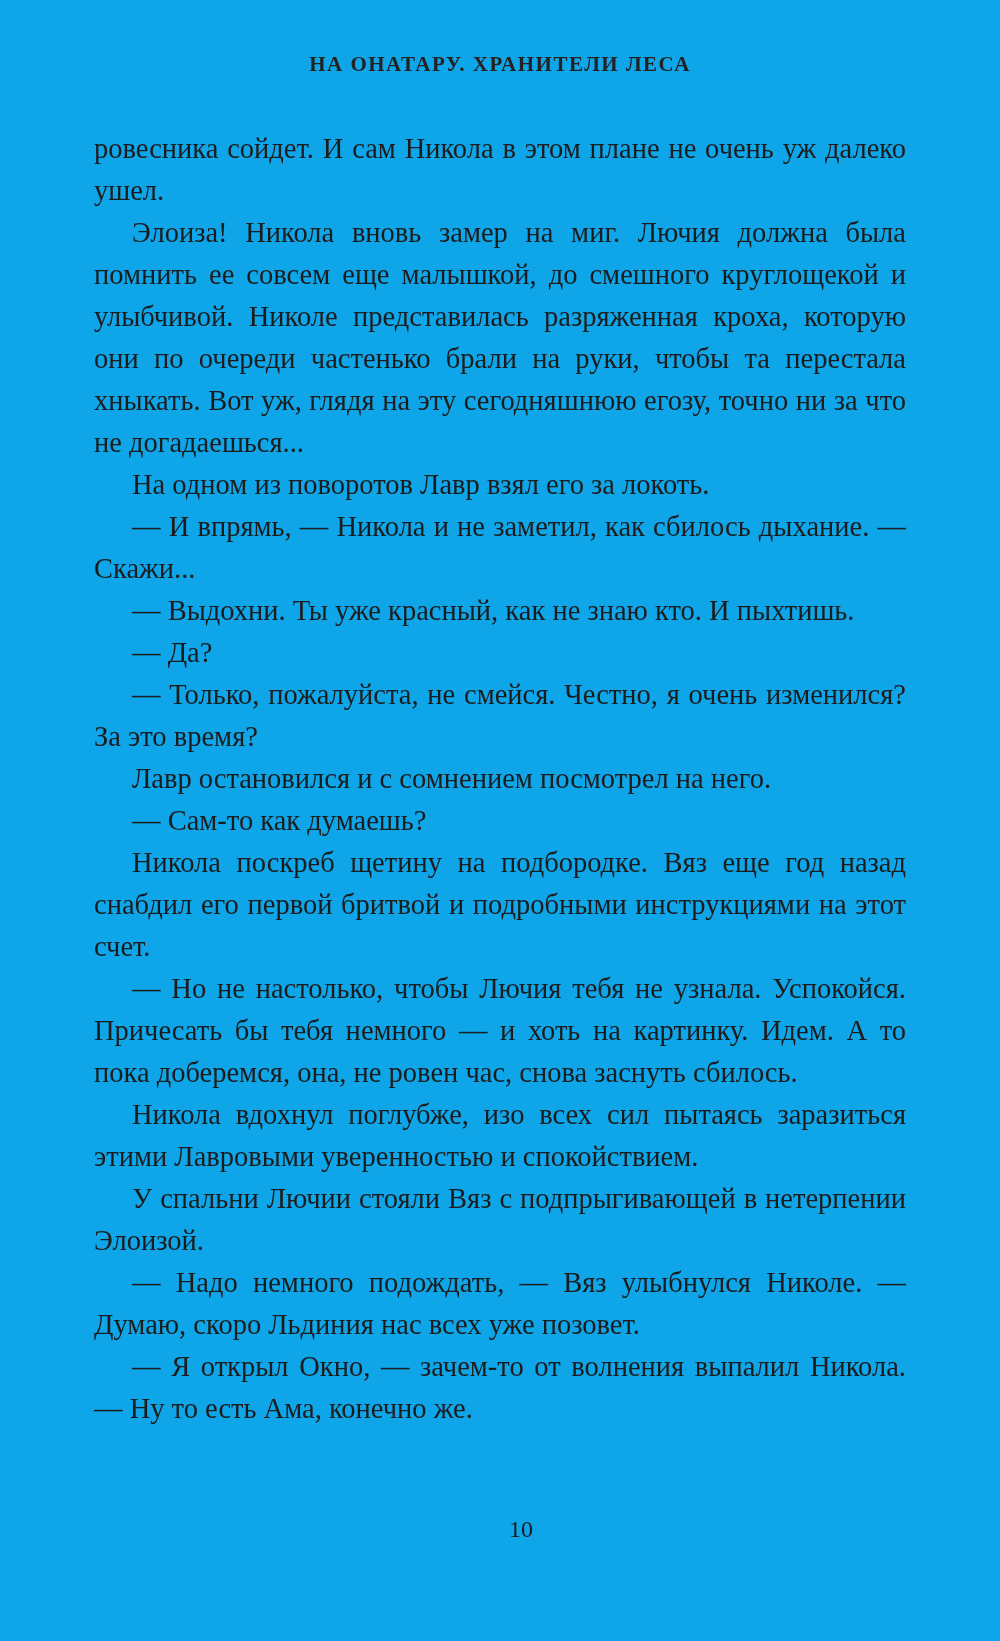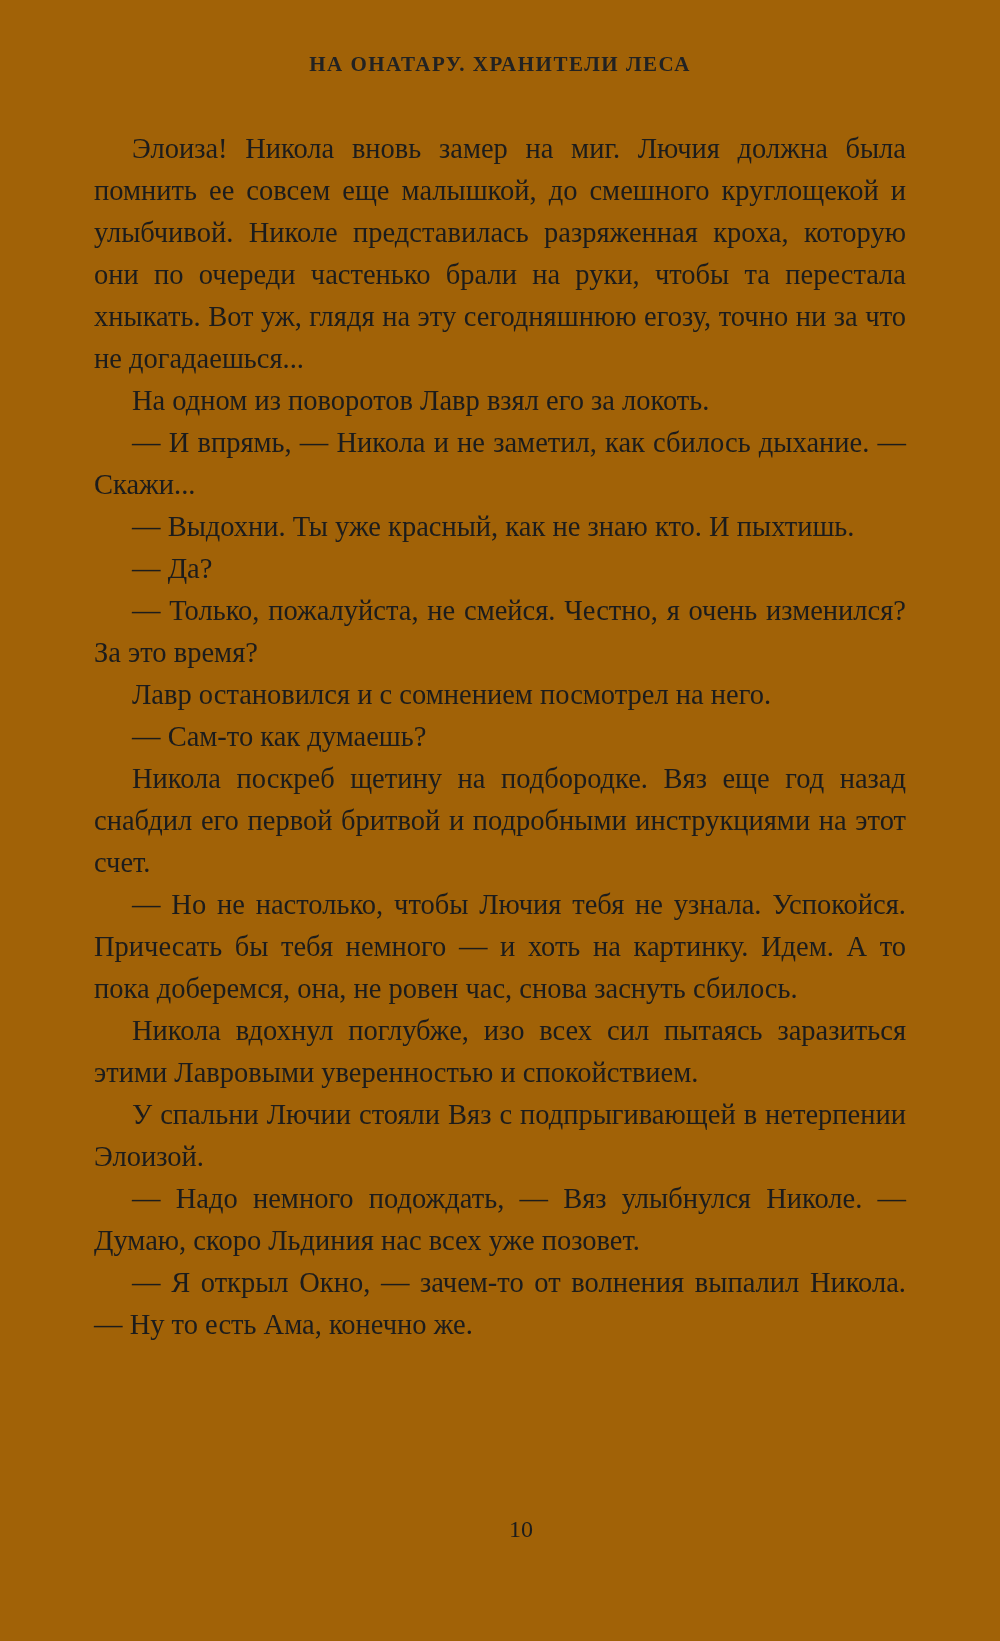--- a/index.html
+++ b/index.html
@@ -4,21 +4,21 @@
 <style>
   html, body {
     margin: 0;
     padding: 0;
     background: #ffffff;
   }
   .page {
     position: relative;
     width: 1000px;
     height: 1641px;
-    background: #a16207;
+    background: #0ea5e9;
     color: #1c1c1c;
     font-family: "Liberation Serif", "DejaVu Serif", serif;
     overflow: hidden;
   }
   .running-header {
     position: absolute;
     top: 52px;
     left: 0;
     width: 100%;
     text-align: center;
@@ -55,20 +55,21 @@
     padding-left: 8px;
   }
 </style>
 </head>
 <body>
 
 <div class="page">
   <div class="running-header">НА ОНАТАРУ. ХРАНИТЕЛИ ЛЕСА</div>
 
   <div class="text-block">
+      <p class="no-indent">ровесника сойдет. И сам Никола в этом плане не очень уж далеко ушел.</p>
       <p>Элоиза! Никола вновь замер на миг. Лючия должна была помнить ее совсем еще малышкой, до смешного круглощекой и улыбчивой. Николе представилась разряженная кроха, которую они по очереди частенько брали на руки, чтобы та перестала хныкать. Вот уж, глядя на эту сегодняшнюю егозу, точно ни за что не догадаешься...</p>
       <p>На одном из поворотов Лавр взял его за локоть.</p>
       <p>— И впрямь, — Никола и не заметил, как сбилось дыхание. — Скажи...</p>
       <p>— Выдохни. Ты уже красный, как не знаю кто. И пыхтишь.</p>
       <p>— Да?</p>
       <p>— Только, пожалуйста, не смейся. Честно, я очень изменился? За это время?</p>
       <p>Лавр остановился и с сомнением посмотрел на него.</p>
       <p>— Сам-то как думаешь?</p>
       <p>Никола поскреб щетину на подбородке. Вяз еще год назад снабдил его первой бритвой и подробными инструкциями на этот счет.</p>
       <p>— Но не настолько, чтобы Лючия тебя не узнала. Успокойся. Причесать бы тебя немного — и хоть на картинку. Идем. А то пока доберемся, она, не ровен час, снова заснуть сбилось.</p>

